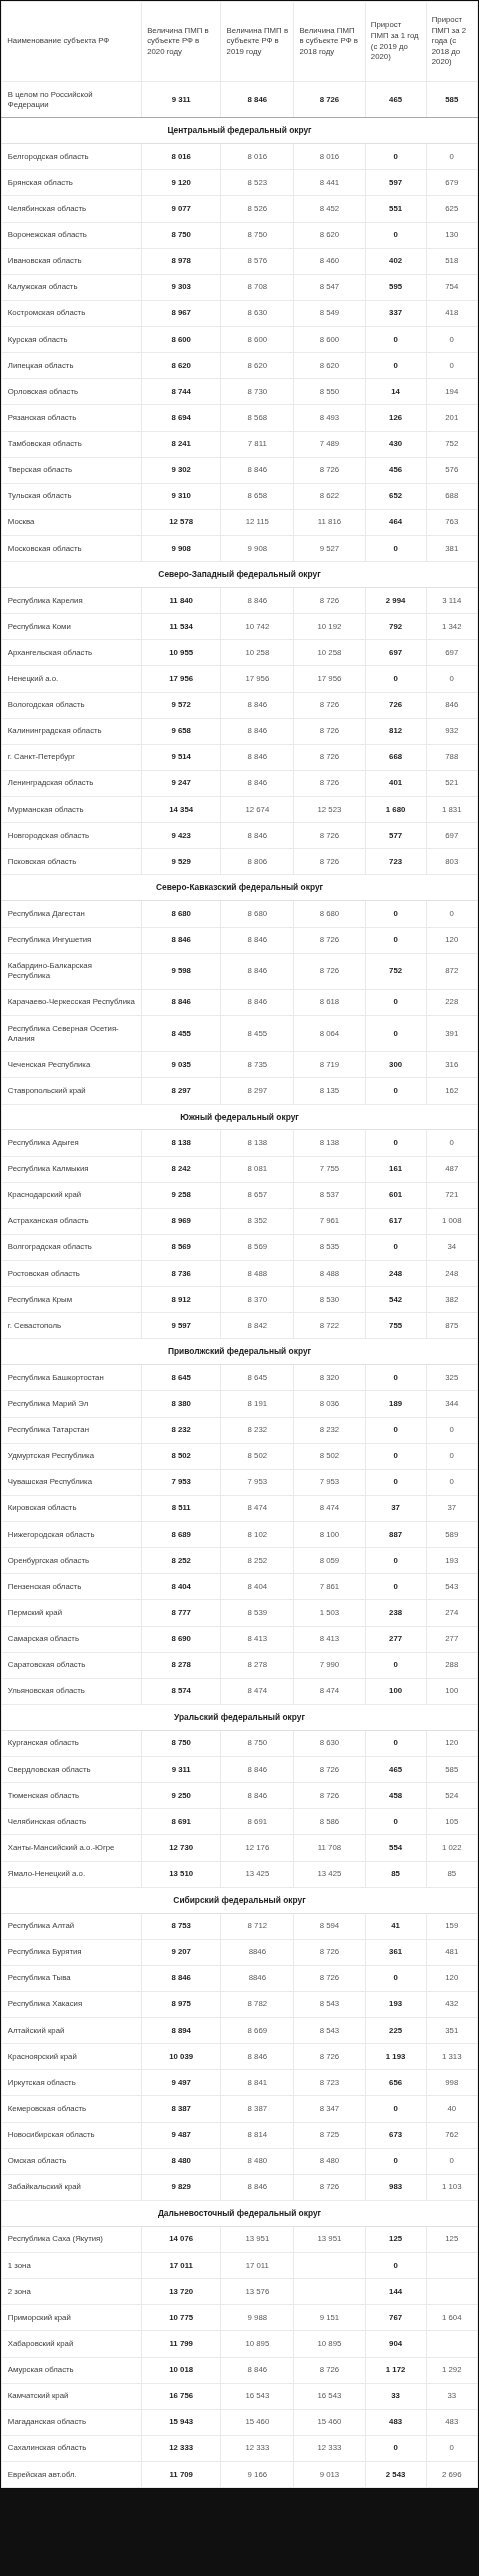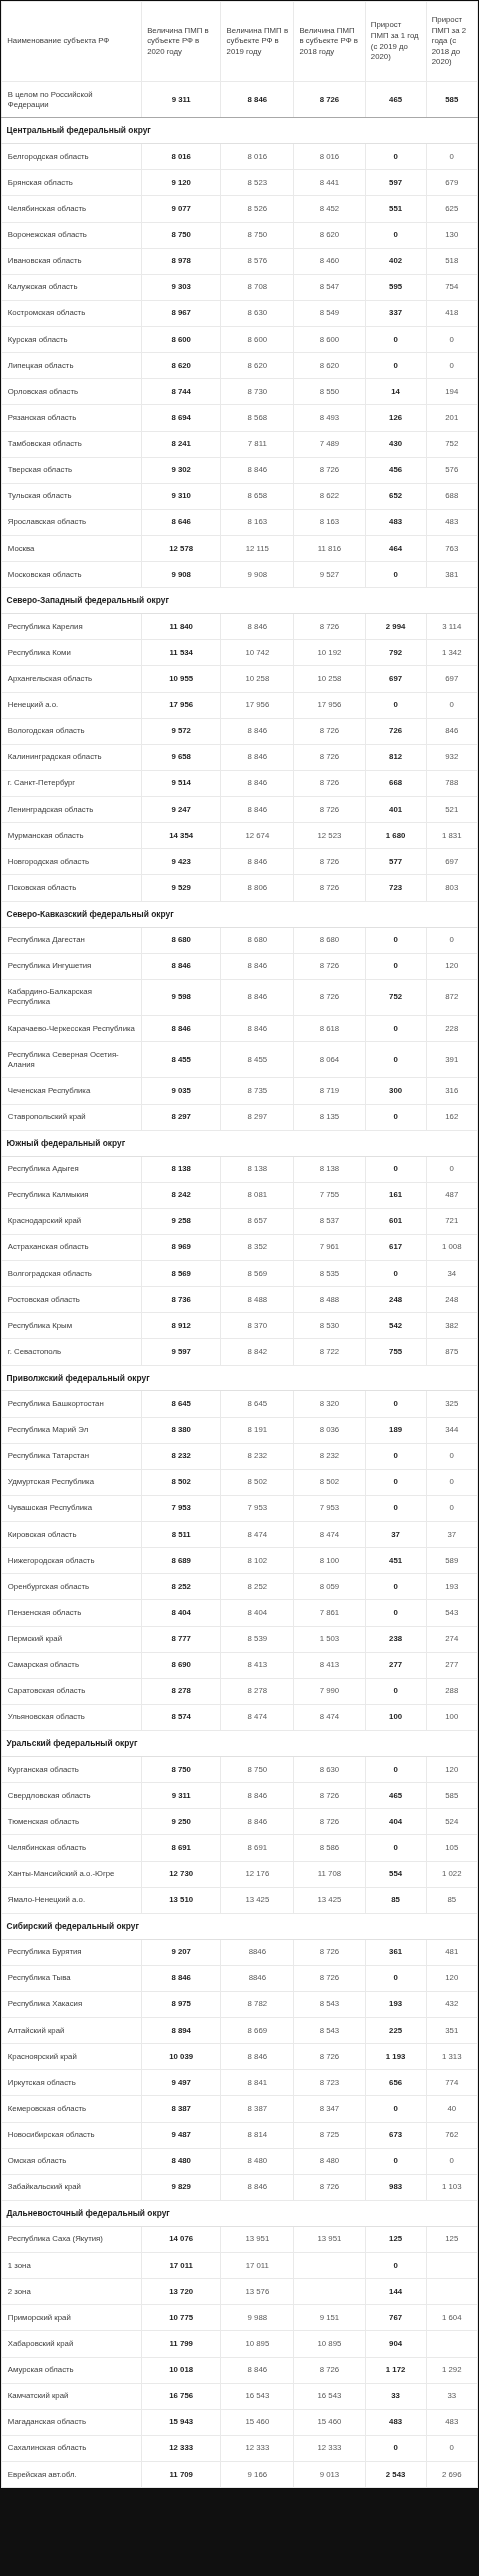--- a/index.html
+++ b/index.html
@@ -14,21 +14,21 @@
     height:80px; vertical-align:middle; text-align:left;
     font-weight:400; font-size:7.8px; line-height:1.35; color:#3d3d3d;
     padding:4.6px 5.2px; background:#ffffff;
   }
   thead tr { border-bottom:0.6px solid #e0e0e0; }
   td { font-size:7.8px; line-height:1.3; background:#ffffff; }
   td.name { text-align:left; padding:7.5px 5.8px; color:#3d3d3d; }
   td.num  { text-align:center; padding:7.5px 2.9px; color:#5a5a5a; }
   td.num.b { font-weight:700; color:#1d1d1d; }
   td.section {
-    font-weight:700; font-size:8.4px; color:#1d1d1d;
+    text-align:center; font-weight:700; font-size:8.4px; color:#1d1d1d;
     padding:7px 4.6px; border-top:1.2px solid #d2d2d2; border-bottom:0.6px solid #e0e0e0;
   }
   tr[data-name="row-overall"] td { border-bottom:1.2px solid #a8a8a8; }
 </style>
 </head>
 <body>
 
 <div class="frame" data-name="page">
   <table data-name="pmp-table">
     <colgroup>
@@ -167,28 +167,20 @@
         </tr>
         <tr data-name="table-row">
           <td data-name="region-name" class="name">Тульская область</td>
           <td data-name="pmp-2020" class="num b">9 310</td>
           <td data-name="pmp-2019" class="num">8 658</td>
           <td data-name="pmp-2018" class="num">8 622</td>
           <td data-name="growth-1y" class="num b">652</td>
           <td data-name="growth-2y" class="num">688</td>
         </tr>
         <tr data-name="table-row">
-          <td data-name="region-name" class="name">Ярославская область</td>
-          <td data-name="pmp-2020" class="num b">8 646</td>
-          <td data-name="pmp-2019" class="num">8 163</td>
-          <td data-name="pmp-2018" class="num">8 163</td>
-          <td data-name="growth-1y" class="num b">483</td>
-          <td data-name="growth-2y" class="num">483</td>
-        </tr>
-        <tr data-name="table-row">
           <td data-name="region-name" class="name">Москва</td>
           <td data-name="pmp-2020" class="num b">12 578</td>
           <td data-name="pmp-2019" class="num">12 115</td>
           <td data-name="pmp-2018" class="num">11 816</td>
           <td data-name="growth-1y" class="num b">464</td>
           <td data-name="growth-2y" class="num">763</td>
         </tr>
         <tr data-name="table-row">
           <td data-name="region-name" class="name">Московская область</td>
           <td data-name="pmp-2020" class="num b">9 908</td>
@@ -463,21 +455,21 @@
           <td data-name="pmp-2019" class="num">8 474</td>
           <td data-name="pmp-2018" class="num">8 474</td>
           <td data-name="growth-1y" class="num b">37</td>
           <td data-name="growth-2y" class="num">37</td>
         </tr>
         <tr data-name="table-row">
           <td data-name="region-name" class="name">Нижегородская область</td>
           <td data-name="pmp-2020" class="num b">8 689</td>
           <td data-name="pmp-2019" class="num">8 102</td>
           <td data-name="pmp-2018" class="num">8 100</td>
-          <td data-name="growth-1y" class="num b">451</td>
+          <td data-name="growth-1y" class="num b">887</td>
           <td data-name="growth-2y" class="num">589</td>
         </tr>
         <tr data-name="table-row">
           <td data-name="region-name" class="name">Оренбургская область</td>
           <td data-name="pmp-2020" class="num b">8 252</td>
           <td data-name="pmp-2019" class="num">8 252</td>
           <td data-name="pmp-2018" class="num">8 059</td>
           <td data-name="growth-1y" class="num b">0</td>
           <td data-name="growth-2y" class="num">193</td>
         </tr>
@@ -538,21 +530,21 @@
           <td data-name="pmp-2019" class="num">8 846</td>
           <td data-name="pmp-2018" class="num">8 726</td>
           <td data-name="growth-1y" class="num b">465</td>
           <td data-name="growth-2y" class="num">585</td>
         </tr>
         <tr data-name="table-row">
           <td data-name="region-name" class="name">Тюменская область</td>
           <td data-name="pmp-2020" class="num b">9 250</td>
           <td data-name="pmp-2019" class="num">8 846</td>
           <td data-name="pmp-2018" class="num">8 726</td>
-          <td data-name="growth-1y" class="num b">404</td>
+          <td data-name="growth-1y" class="num b">458</td>
           <td data-name="growth-2y" class="num">524</td>
         </tr>
         <tr data-name="table-row">
           <td data-name="region-name" class="name">Челябинская область</td>
           <td data-name="pmp-2020" class="num b">8 691</td>
           <td data-name="pmp-2019" class="num">8 691</td>
           <td data-name="pmp-2018" class="num">8 586</td>
           <td data-name="growth-1y" class="num b">0</td>
           <td data-name="growth-2y" class="num">105</td>
         </tr>
@@ -569,20 +561,28 @@
           <td data-name="pmp-2020" class="num b">13 510</td>
           <td data-name="pmp-2019" class="num">13 425</td>
           <td data-name="pmp-2018" class="num">13 425</td>
           <td data-name="growth-1y" class="num b">85</td>
           <td data-name="growth-2y" class="num">85</td>
         </tr>
         <tr data-name="section-header-row">
           <td colspan="6" class="section" data-name="section-title">Сибирский федеральный округ</td>
         </tr>
         <tr data-name="table-row">
+          <td data-name="region-name" class="name">Республика Алтай</td>
+          <td data-name="pmp-2020" class="num b">8 753</td>
+          <td data-name="pmp-2019" class="num">8 712</td>
+          <td data-name="pmp-2018" class="num">8 594</td>
+          <td data-name="growth-1y" class="num b">41</td>
+          <td data-name="growth-2y" class="num">159</td>
+        </tr>
+        <tr data-name="table-row">
           <td data-name="region-name" class="name">Республика Бурятия</td>
           <td data-name="pmp-2020" class="num b">9 207</td>
           <td data-name="pmp-2019" class="num">8846</td>
           <td data-name="pmp-2018" class="num">8 726</td>
           <td data-name="growth-1y" class="num b">361</td>
           <td data-name="growth-2y" class="num">481</td>
         </tr>
         <tr data-name="table-row">
           <td data-name="region-name" class="name">Республика Тыва</td>
           <td data-name="pmp-2020" class="num b">8 846</td>
@@ -614,21 +614,21 @@
           <td data-name="pmp-2018" class="num">8 726</td>
           <td data-name="growth-1y" class="num b">1 193</td>
           <td data-name="growth-2y" class="num">1 313</td>
         </tr>
         <tr data-name="table-row">
           <td data-name="region-name" class="name">Иркутская область</td>
           <td data-name="pmp-2020" class="num b">9 497</td>
           <td data-name="pmp-2019" class="num">8 841</td>
           <td data-name="pmp-2018" class="num">8 723</td>
           <td data-name="growth-1y" class="num b">656</td>
-          <td data-name="growth-2y" class="num">774</td>
+          <td data-name="growth-2y" class="num">998</td>
         </tr>
         <tr data-name="table-row">
           <td data-name="region-name" class="name">Кемеровская область</td>
           <td data-name="pmp-2020" class="num b">8 387</td>
           <td data-name="pmp-2019" class="num">8 387</td>
           <td data-name="pmp-2018" class="num">8 347</td>
           <td data-name="growth-1y" class="num b">0</td>
           <td data-name="growth-2y" class="num">40</td>
         </tr>
         <tr data-name="table-row">

